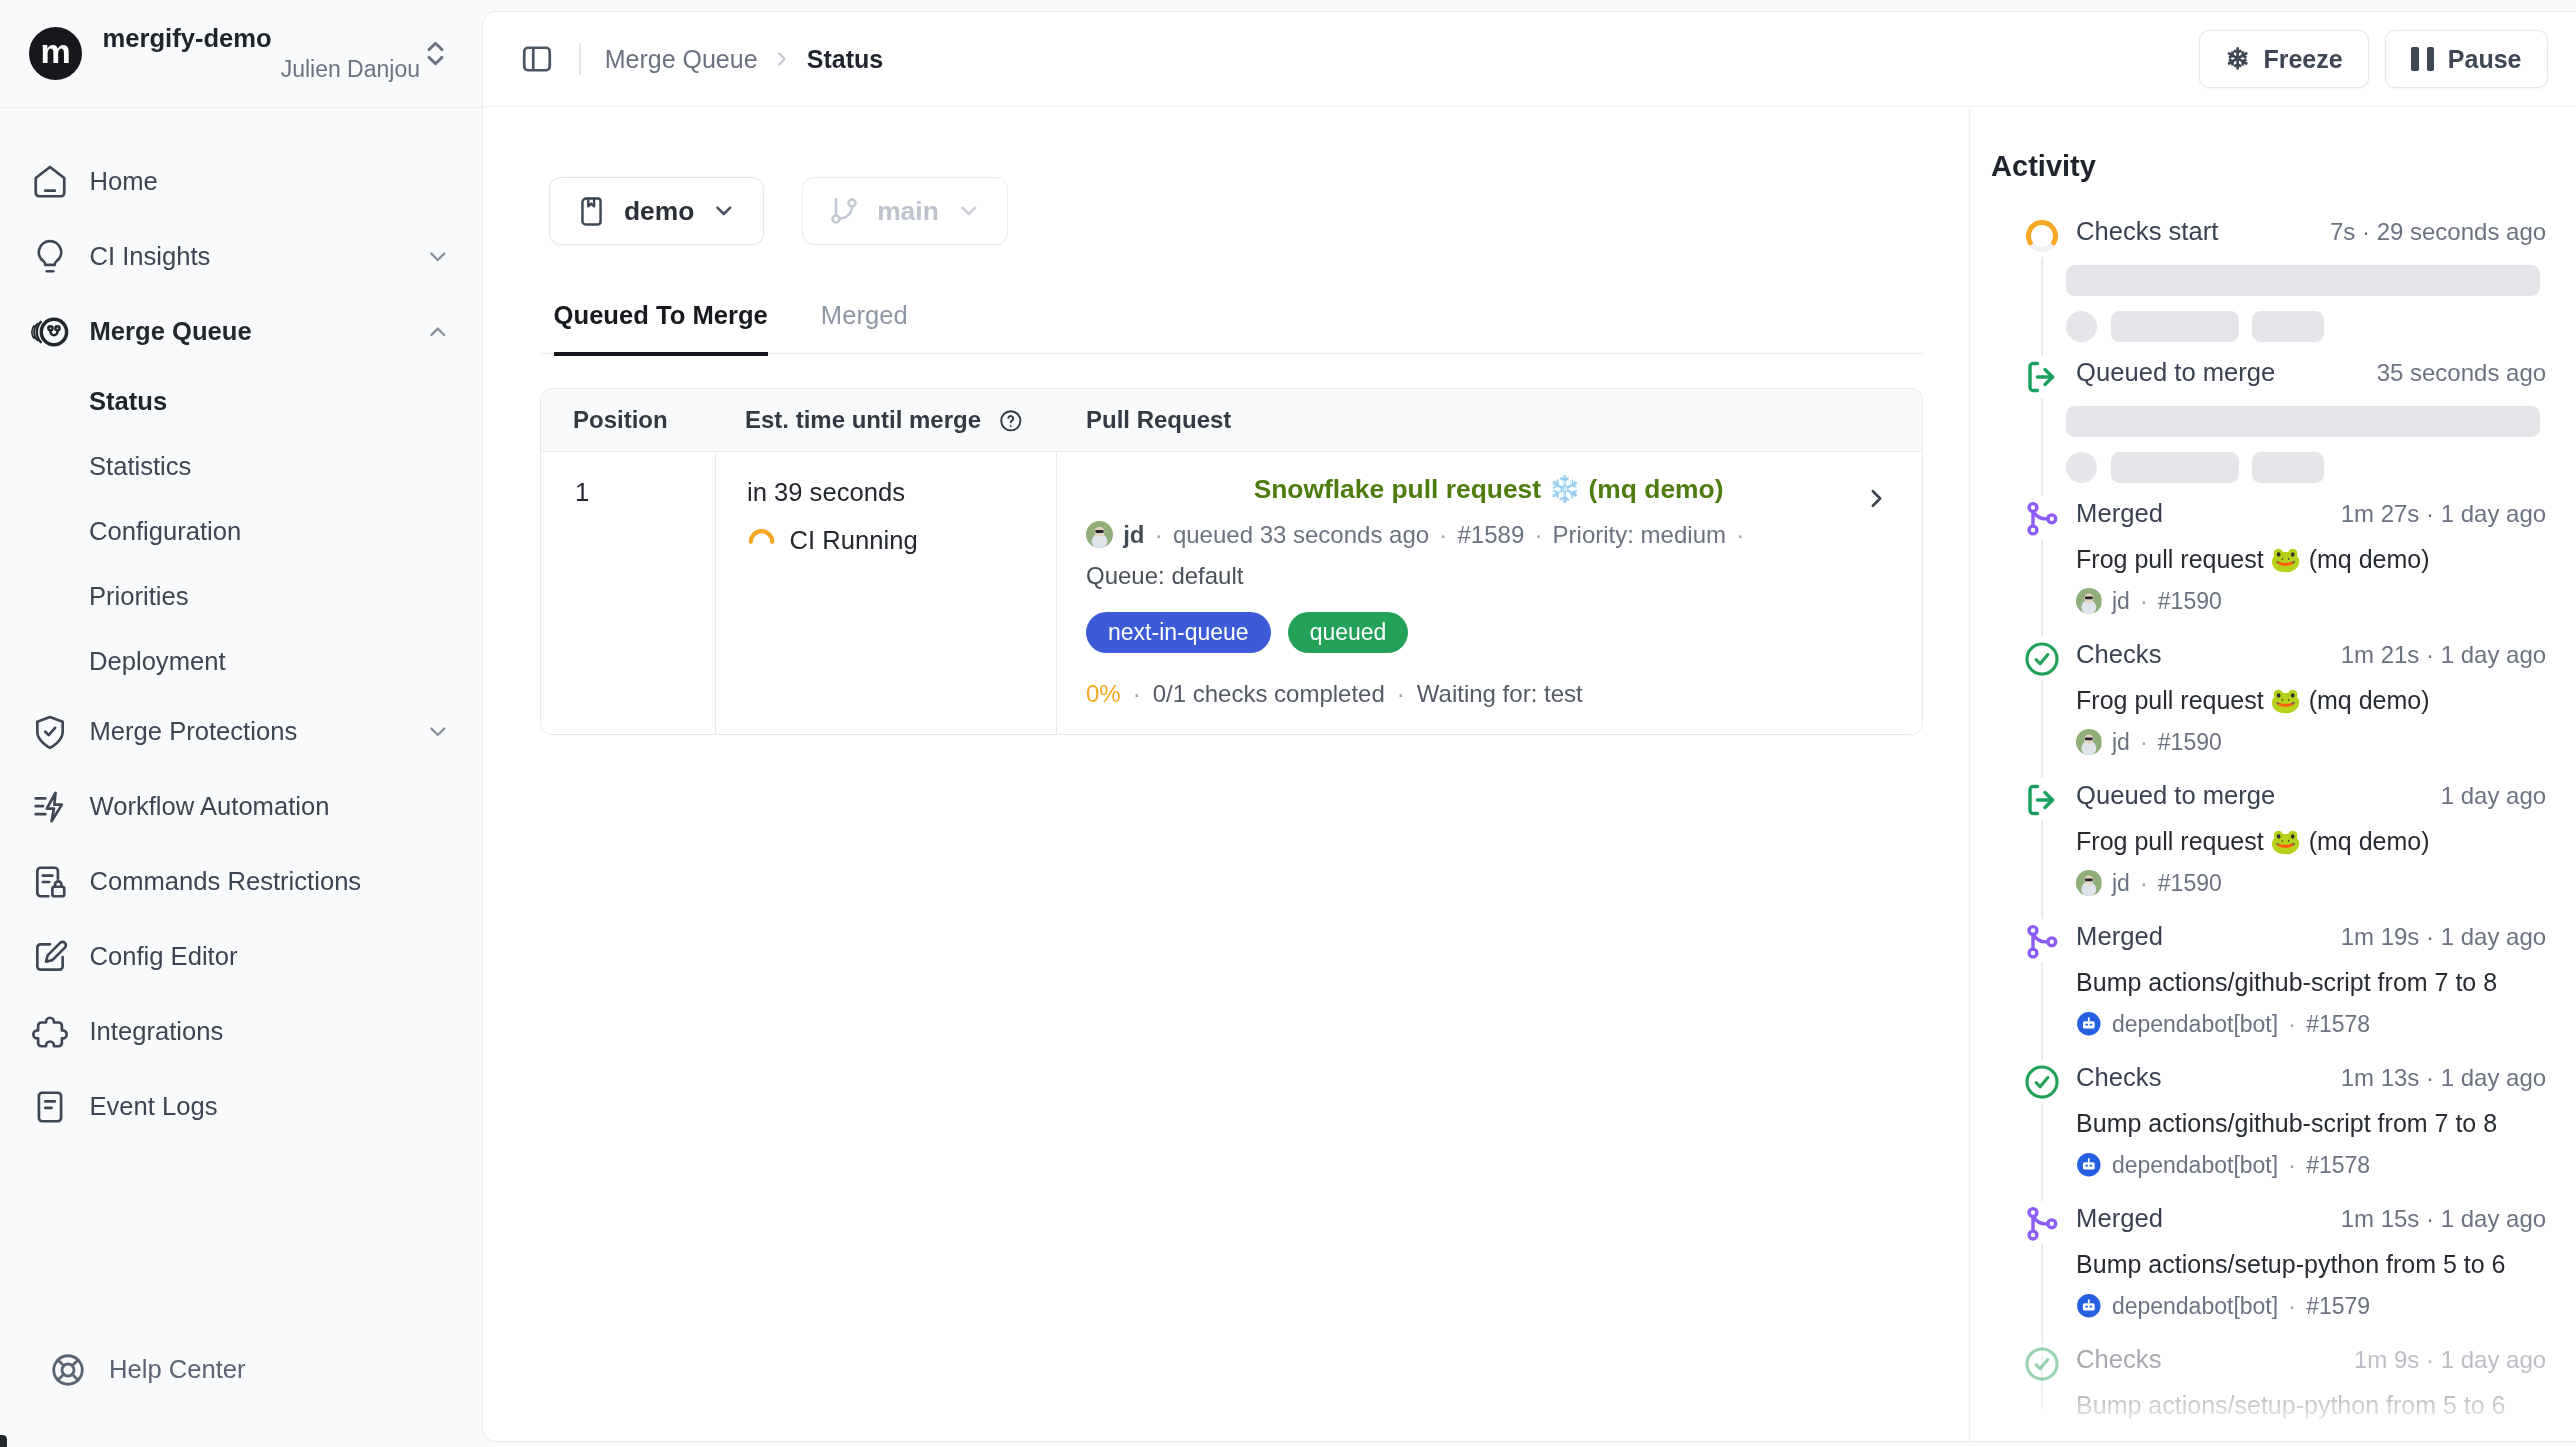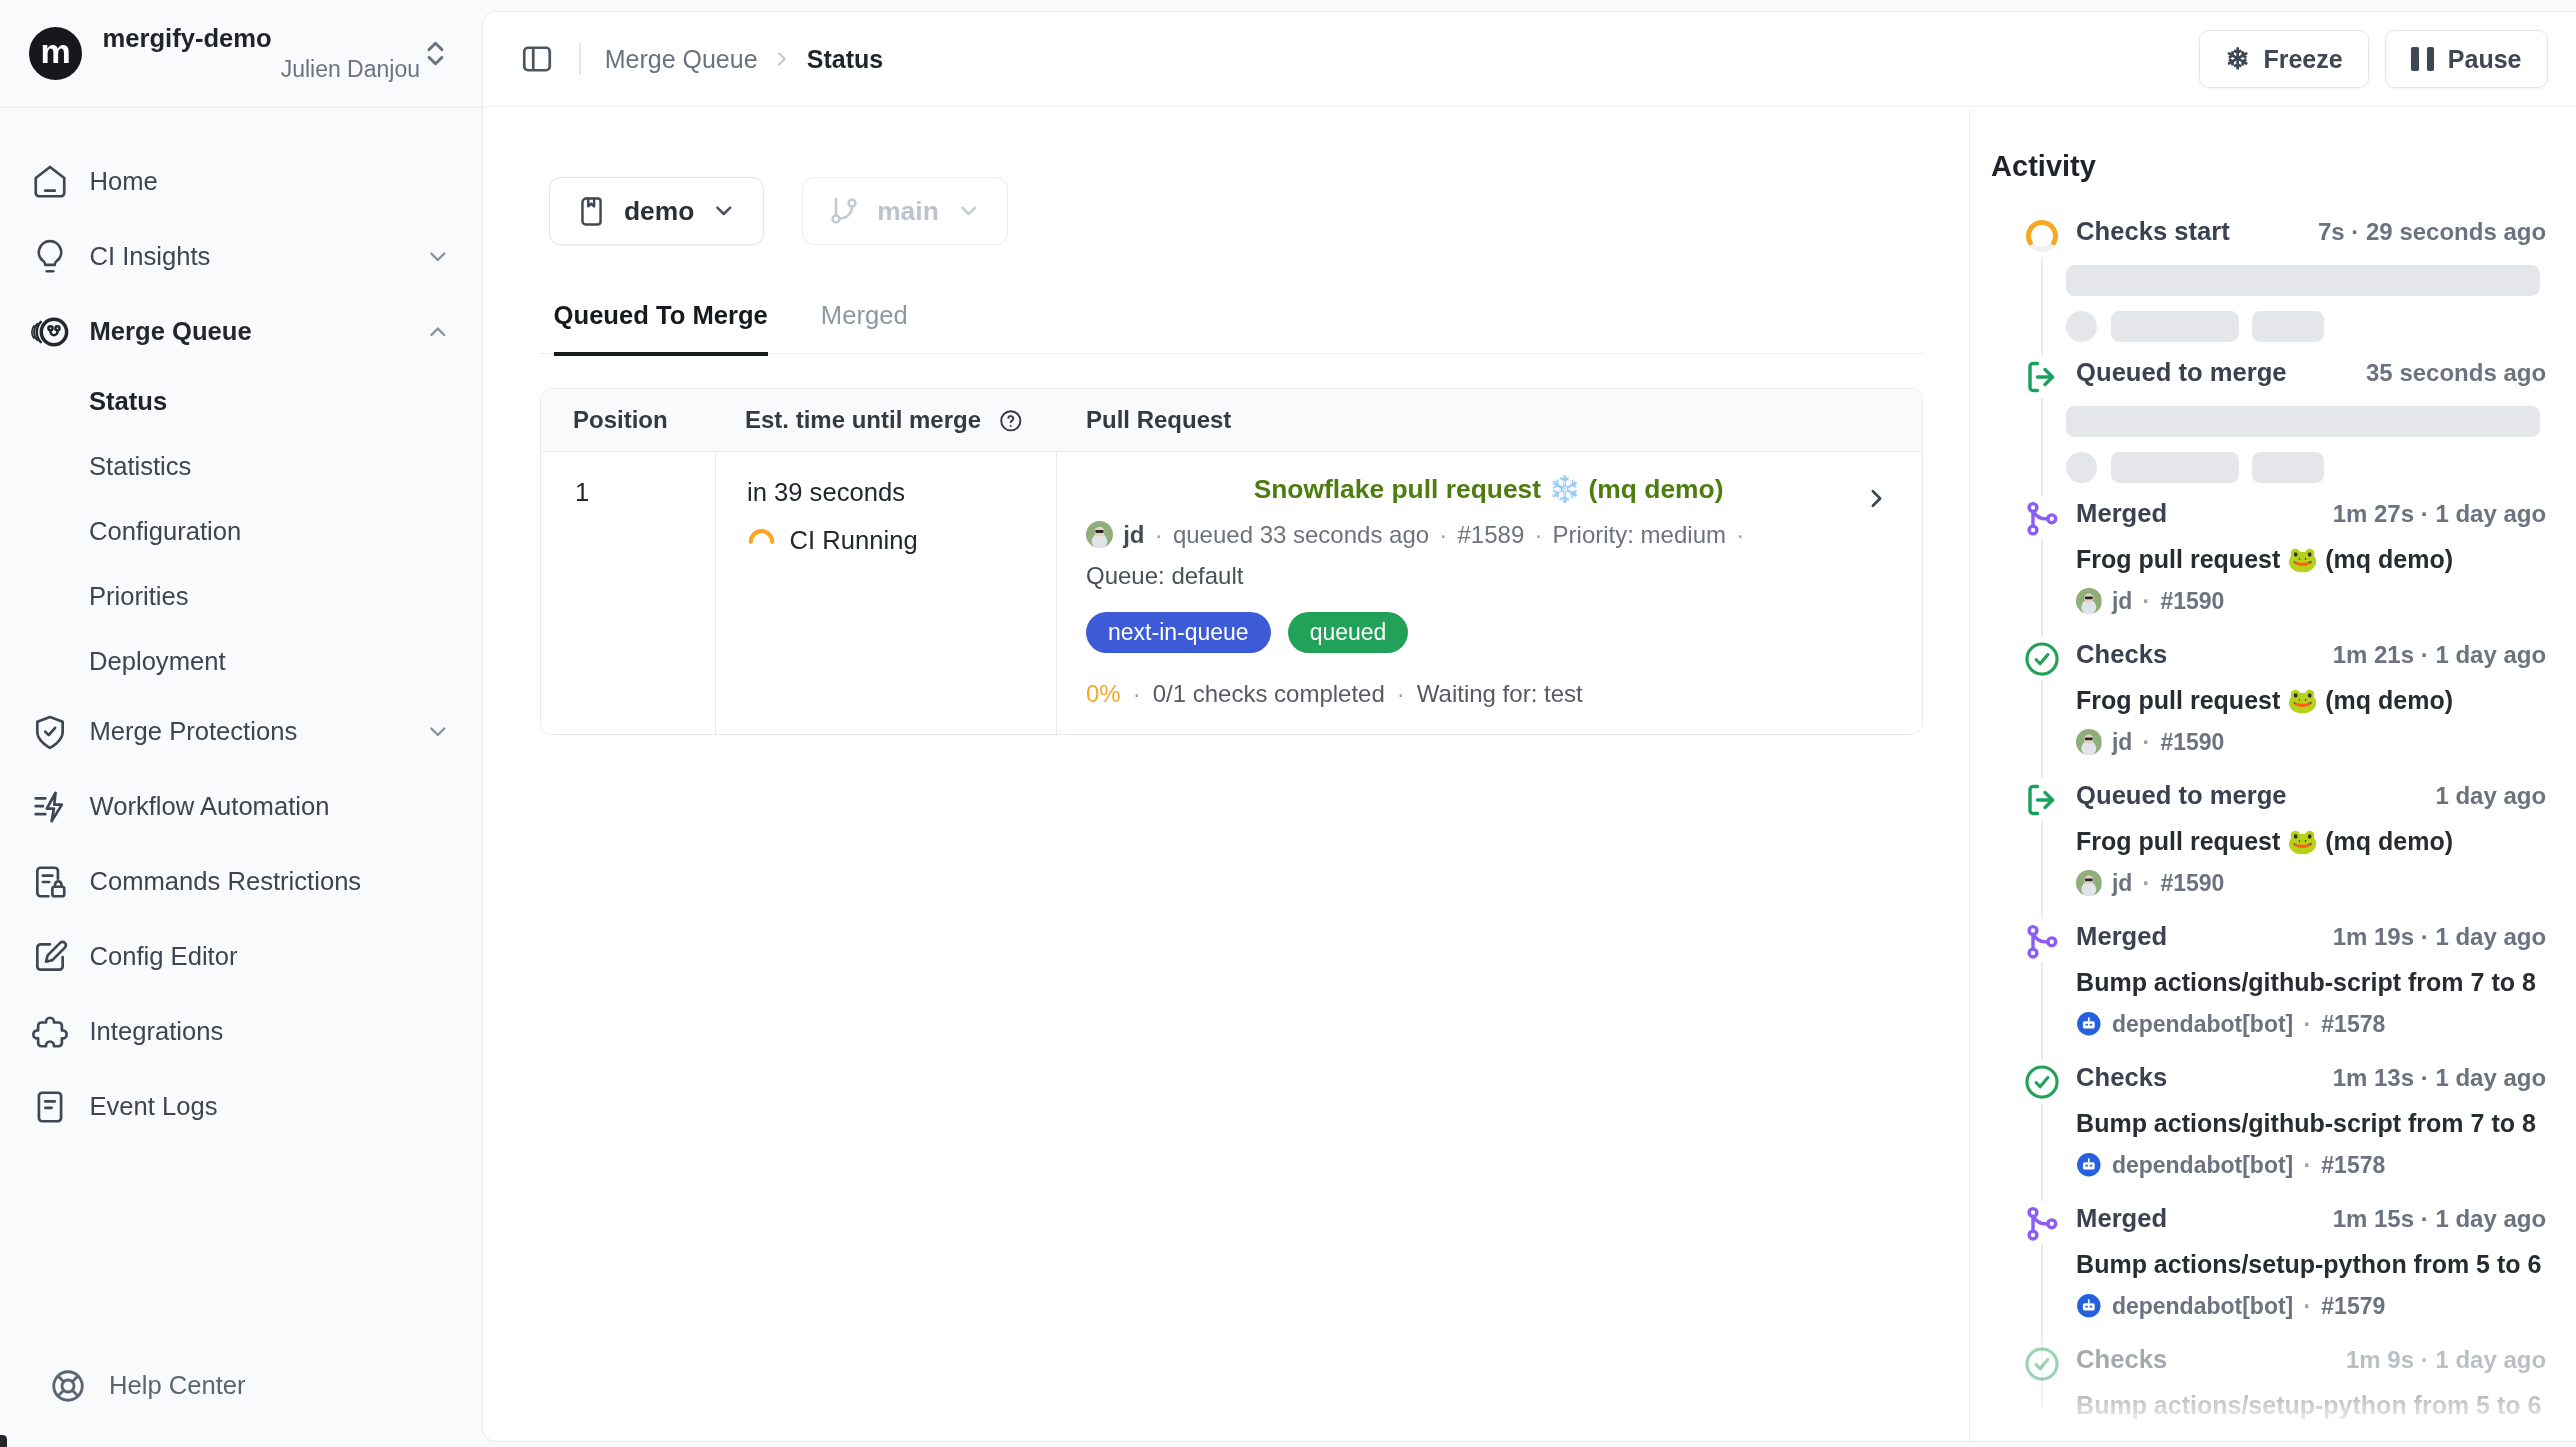--- a/index.html
+++ b/index.html
@@ -33,21 +33,21 @@
   .nav-item .nicon { width:38px; height:38px; flex:none; display:flex; align-items:center; justify-content:center; }
   .nav-item.bold { font-weight:700; color:#23272e; }
   .nav-chevron { margin-left:auto; }
   .subnav { list-style:none; }
   .subnav li {
     height:65px; display:flex; align-items:center; padding-left:89px;
     font-size:25.6px; color:#3d4552; cursor:pointer;
   }
   .subnav li.active { font-weight:700; color:#1f242c; }
   .help-center {
-    position:absolute; left:0; bottom:24px; height:75px; width:100%;
+    position:absolute; left:0; bottom:40px; height:75px; width:100%;
     display:flex; align-items:center; padding:0 31px 0 49px; gap:22px;
     font-size:25.6px; color:#5b6472; cursor:pointer;
   }
 
   
   .card {
     position:absolute; left:482px; top:11px; right:-5.1px; bottom:5.1px;
     background:#fff; border:1.7px solid #e7e9ee; border-radius:13.6px 0 0 13.6px;
     overflow:hidden;
   }
@@ -122,21 +122,21 @@
   
   .activity {
     width:611px; flex:none; border-left:1.7px solid #eceef1; position:relative;
     padding:41px 34px 0 0; overflow:hidden;
   }
   .activity-title { font-size:29px; font-weight:700; color:#1f242c; margin-left:21px; }
   .timeline { position:relative; margin-top:34px; }
   .timeline::before {
     content:""; position:absolute; left:71px; top:25.6px; bottom:77px; width:1.7px; background:#e8eaee;
   }
-  .t-item { position:relative; height:141px; padding-left:106px;font-weight:bold; }
+  .t-item { position:relative; height:141px; padding-left:106px; }
   .t-icon {
     position:absolute; left:50px; top:-2.6px; width:43px; height:43px; background:#fff;
     display:flex; align-items:center; justify-content:center; z-index:1;
   }
   .t-head { display:flex; justify-content:space-between; align-items:baseline; }
   .t-title { font-size:25.6px; color:#3a4150; }
   .t-meta { font-size:24px; color:#6b7280; }
   .t-pr { margin-top:17px; font-size:25px; color:#272c33; }
   .t-byline { margin-top:13.6px; display:flex; align-items:center; gap:10.2px; font-size:23px; color:#6b7280; }
   .t-item.faded { opacity:.45; }

